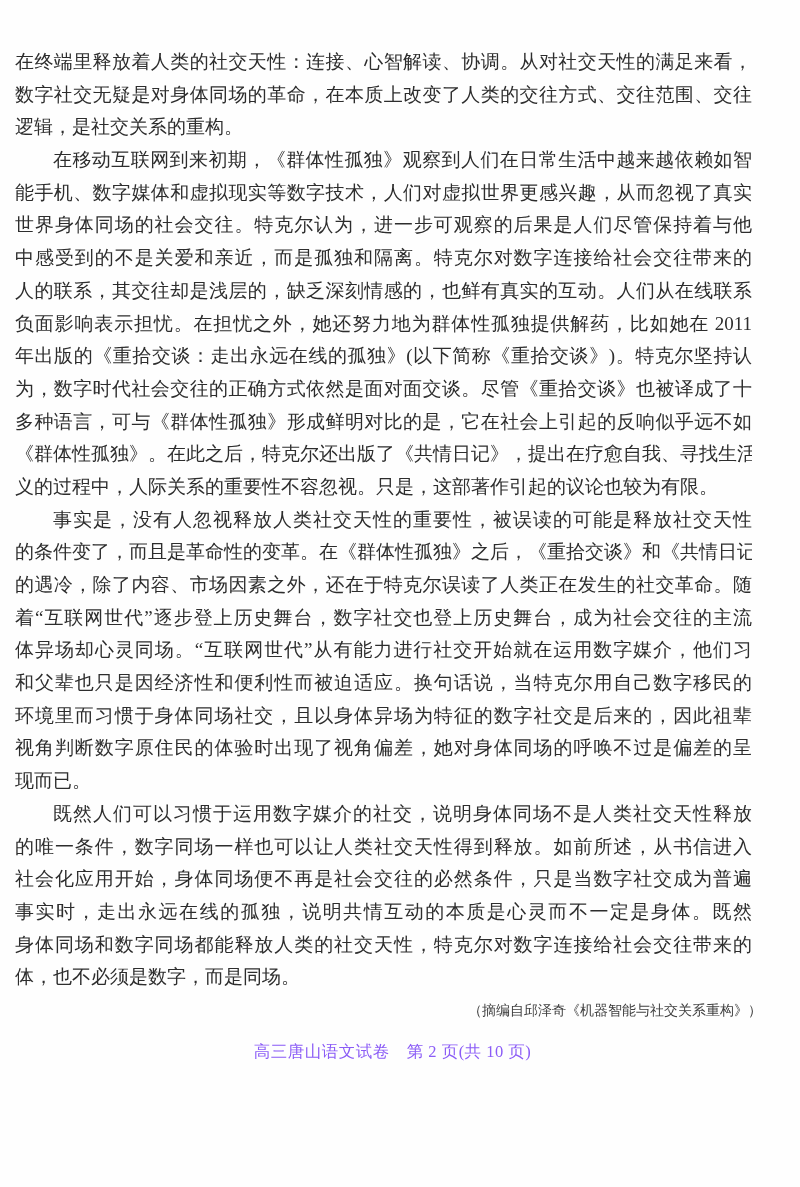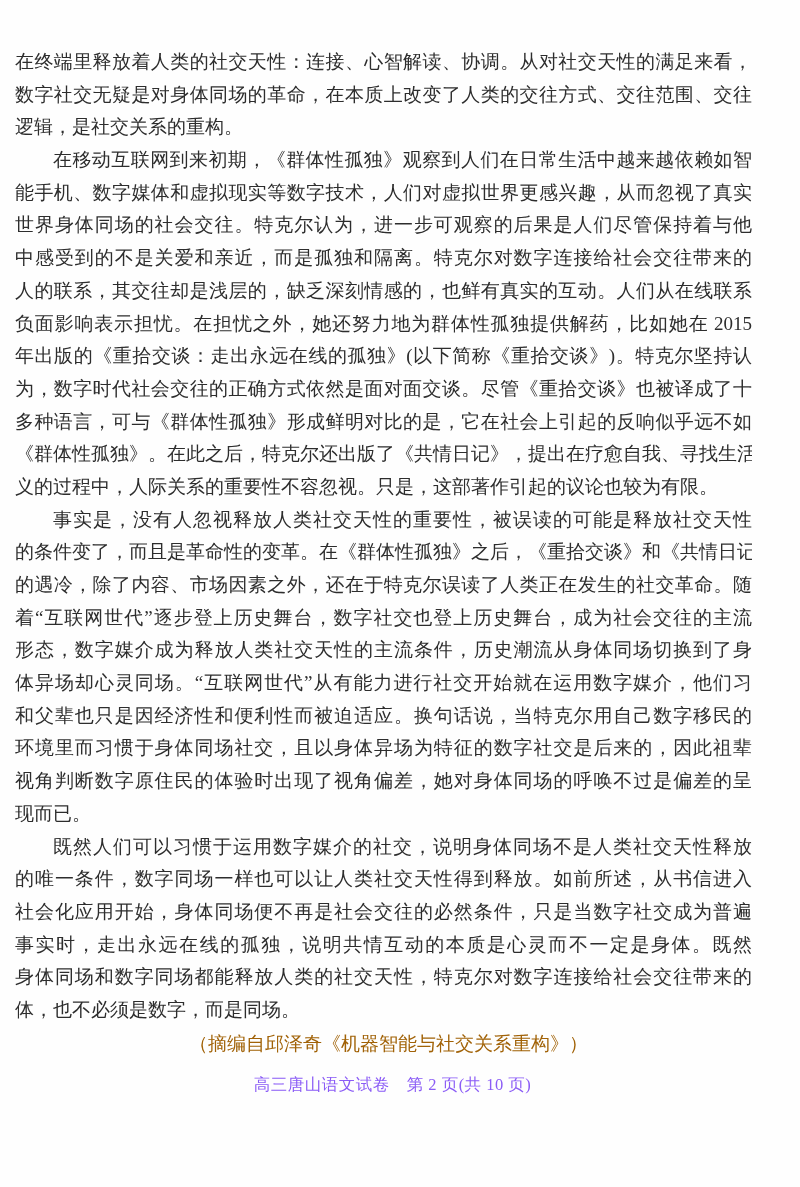--- a/index.html
+++ b/index.html
@@ -33,24 +33,24 @@
   .line.parend {
     text-align-last: left;
     white-space: normal;
   }
   .line.ind {
     text-indent: 2em;
   }
   .attribution {
     height: 33px;
     line-height: 33px;
-    font-size: 19px;
-    text-align: center;
+    font-size: 14px;
+    text-align: right;
     padding-right: 8px;
-    color: #a16207;
+    color: #404040;
   }
   .footer {
     margin-top: 14px;
     font-size: 16.5px;
     letter-spacing: 0.5px;
     text-align: center;
     color: #8b5cf6;
   }
 </style>
 </head>
@@ -59,31 +59,30 @@
 <div class="page">
   <div class="content" id="content">
       <div class="line">在终端里释放着人类的社交天性：连接、心智解读、协调。从对社交天性的满足来看，</div>
       <div class="line">数字社交无疑是对身体同场的革命，在本质上改变了人类的交往方式、交往范围、交往</div>
       <div class="line parend">逻辑，是社交关系的重构。</div>
       <div class="line ind">在移动互联网到来初期，《群体性孤独》观察到人们在日常生活中越来越依赖如智</div>
       <div class="line">能手机、数字媒体和虚拟现实等数字技术，人们对虚拟世界更感兴趣，从而忽视了真实</div>
       <div class="line">世界身体同场的社会交往。特克尔认为，进一步可观察的后果是人们尽管保持着与他</div>
       <div class="line">中感受到的不是关爱和亲近，而是孤独和隔离。特克尔对数字连接给社会交往带来的</div>
       <div class="line">人的联系，其交往却是浅层的，缺乏深刻情感的，也鲜有真实的互动。人们从在线联系</div>
-      <div class="line">负面影响表示担忧。在担忧之外，她还努力地为群体性孤独提供解药，比如她在 2015</div>
+      <div class="line">负面影响表示担忧。在担忧之外，她还努力地为群体性孤独提供解药，比如她在 2011</div>
       <div class="line">年出版的《重拾交谈：走出永远在线的孤独》(以下简称《重拾交谈》)。特克尔坚持认</div>
       <div class="line">为，数字时代社会交往的正确方式依然是面对面交谈。尽管《重拾交谈》也被译成了十</div>
       <div class="line">多种语言，可与《群体性孤独》形成鲜明对比的是，它在社会上引起的反响似乎远不如</div>
       <div class="line">《群体性孤独》。在此之后，特克尔还出版了《共情日记》，提出在疗愈自我、寻找生活意</div>
       <div class="line parend">义的过程中，人际关系的重要性不容忽视。只是，这部著作引起的议论也较为有限。</div>
       <div class="line ind">事实是，没有人忽视释放人类社交天性的重要性，被误读的可能是释放社交天性</div>
       <div class="line">的条件变了，而且是革命性的变革。在《群体性孤独》之后，《重拾交谈》和《共情日记》</div>
       <div class="line">的遇冷，除了内容、市场因素之外，还在于特克尔误读了人类正在发生的社交革命。随</div>
       <div class="line">着“互联网世代”逐步登上历史舞台，数字社交也登上历史舞台，成为社会交往的主流</div>
-      <div class="line">形态，数字媒介成为释放人类社交天性的主流条件，历史潮流从身体同场切换到了身</div>
       <div class="line">体异场却心灵同场。“互联网世代”从有能力进行社交开始就在运用数字媒介，他们习</div>
       <div class="line">和父辈也只是因经济性和便利性而被迫适应。换句话说，当特克尔用自己数字移民的</div>
       <div class="line">环境里而习惯于身体同场社交，且以身体异场为特征的数字社交是后来的，因此祖辈</div>
       <div class="line">视角判断数字原住民的体验时出现了视角偏差，她对身体同场的呼唤不过是偏差的呈</div>
       <div class="line parend">现而已。</div>
       <div class="line ind">既然人们可以习惯于运用数字媒介的社交，说明身体同场不是人类社交天性释放</div>
       <div class="line">的唯一条件，数字同场一样也可以让人类社交天性得到释放。如前所述，从书信进入</div>
       <div class="line">社会化应用开始，身体同场便不再是社会交往的必然条件，只是当数字社交成为普遍</div>
       <div class="line">事实时，走出永远在线的孤独，说明共情互动的本质是心灵而不一定是身体。既然</div>
       <div class="line">身体同场和数字同场都能释放人类的社交天性，特克尔对数字连接给社会交往带来的</div>

